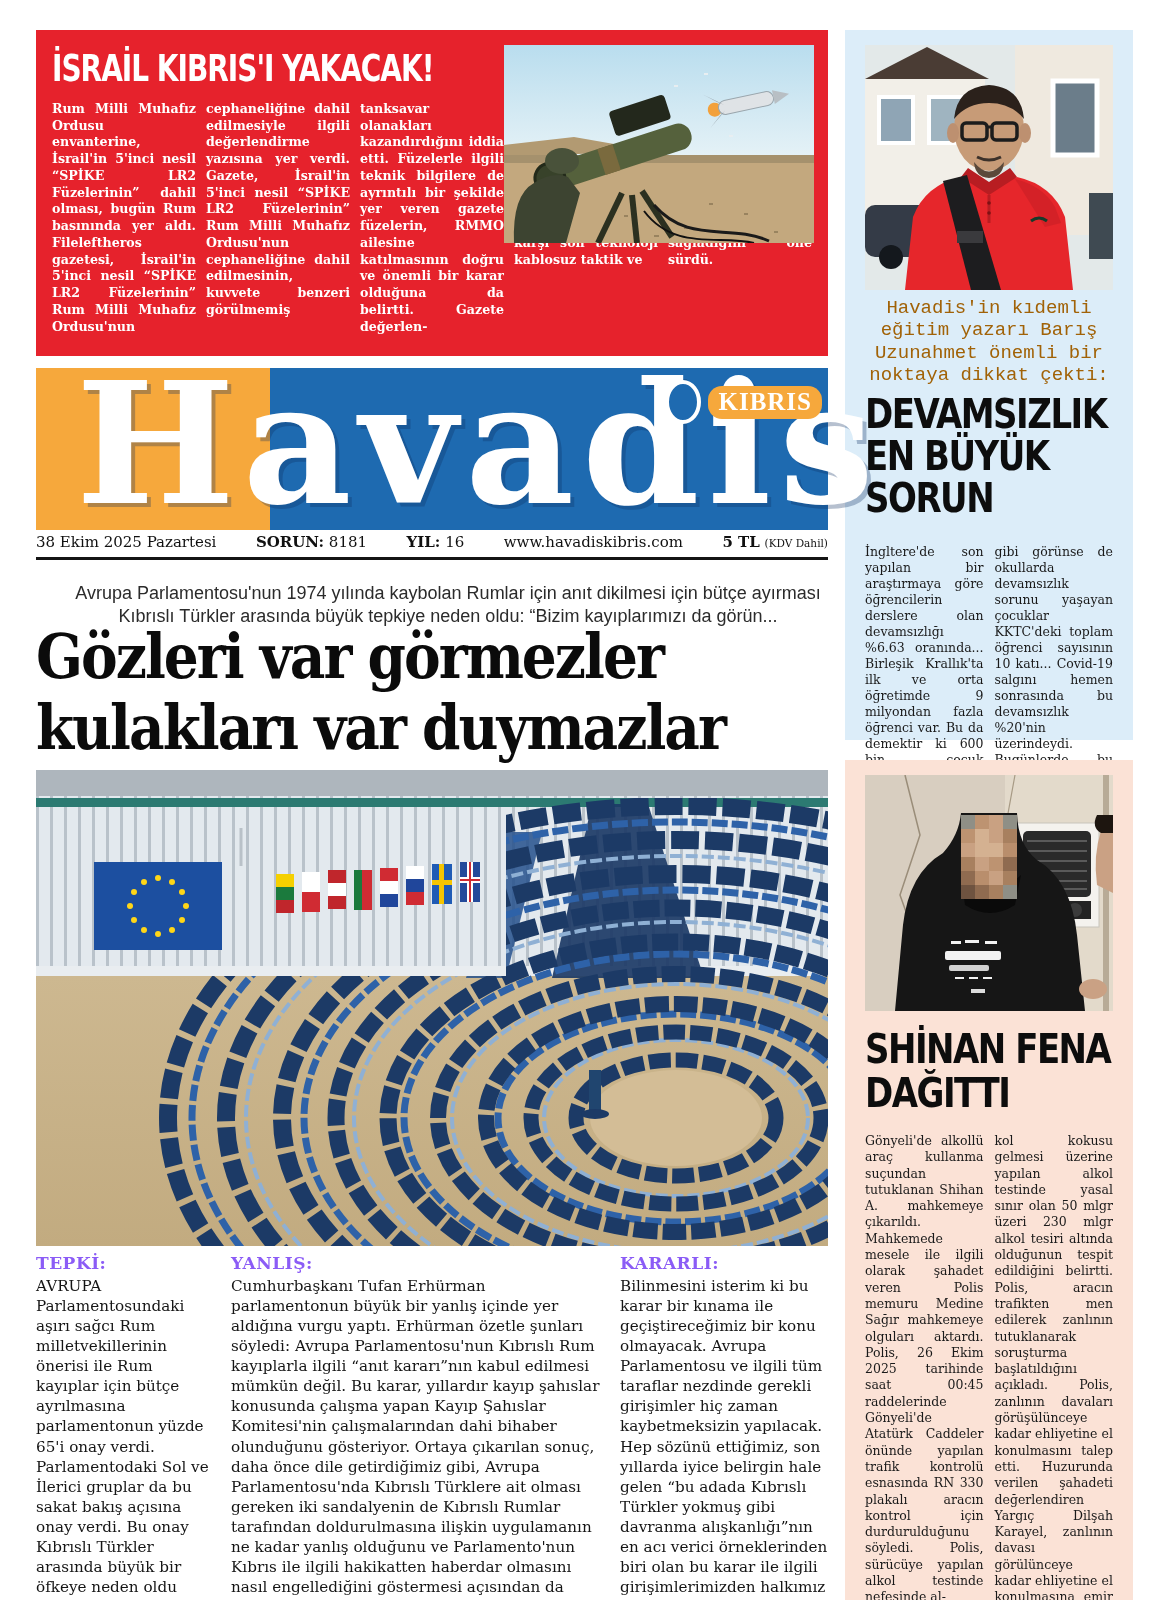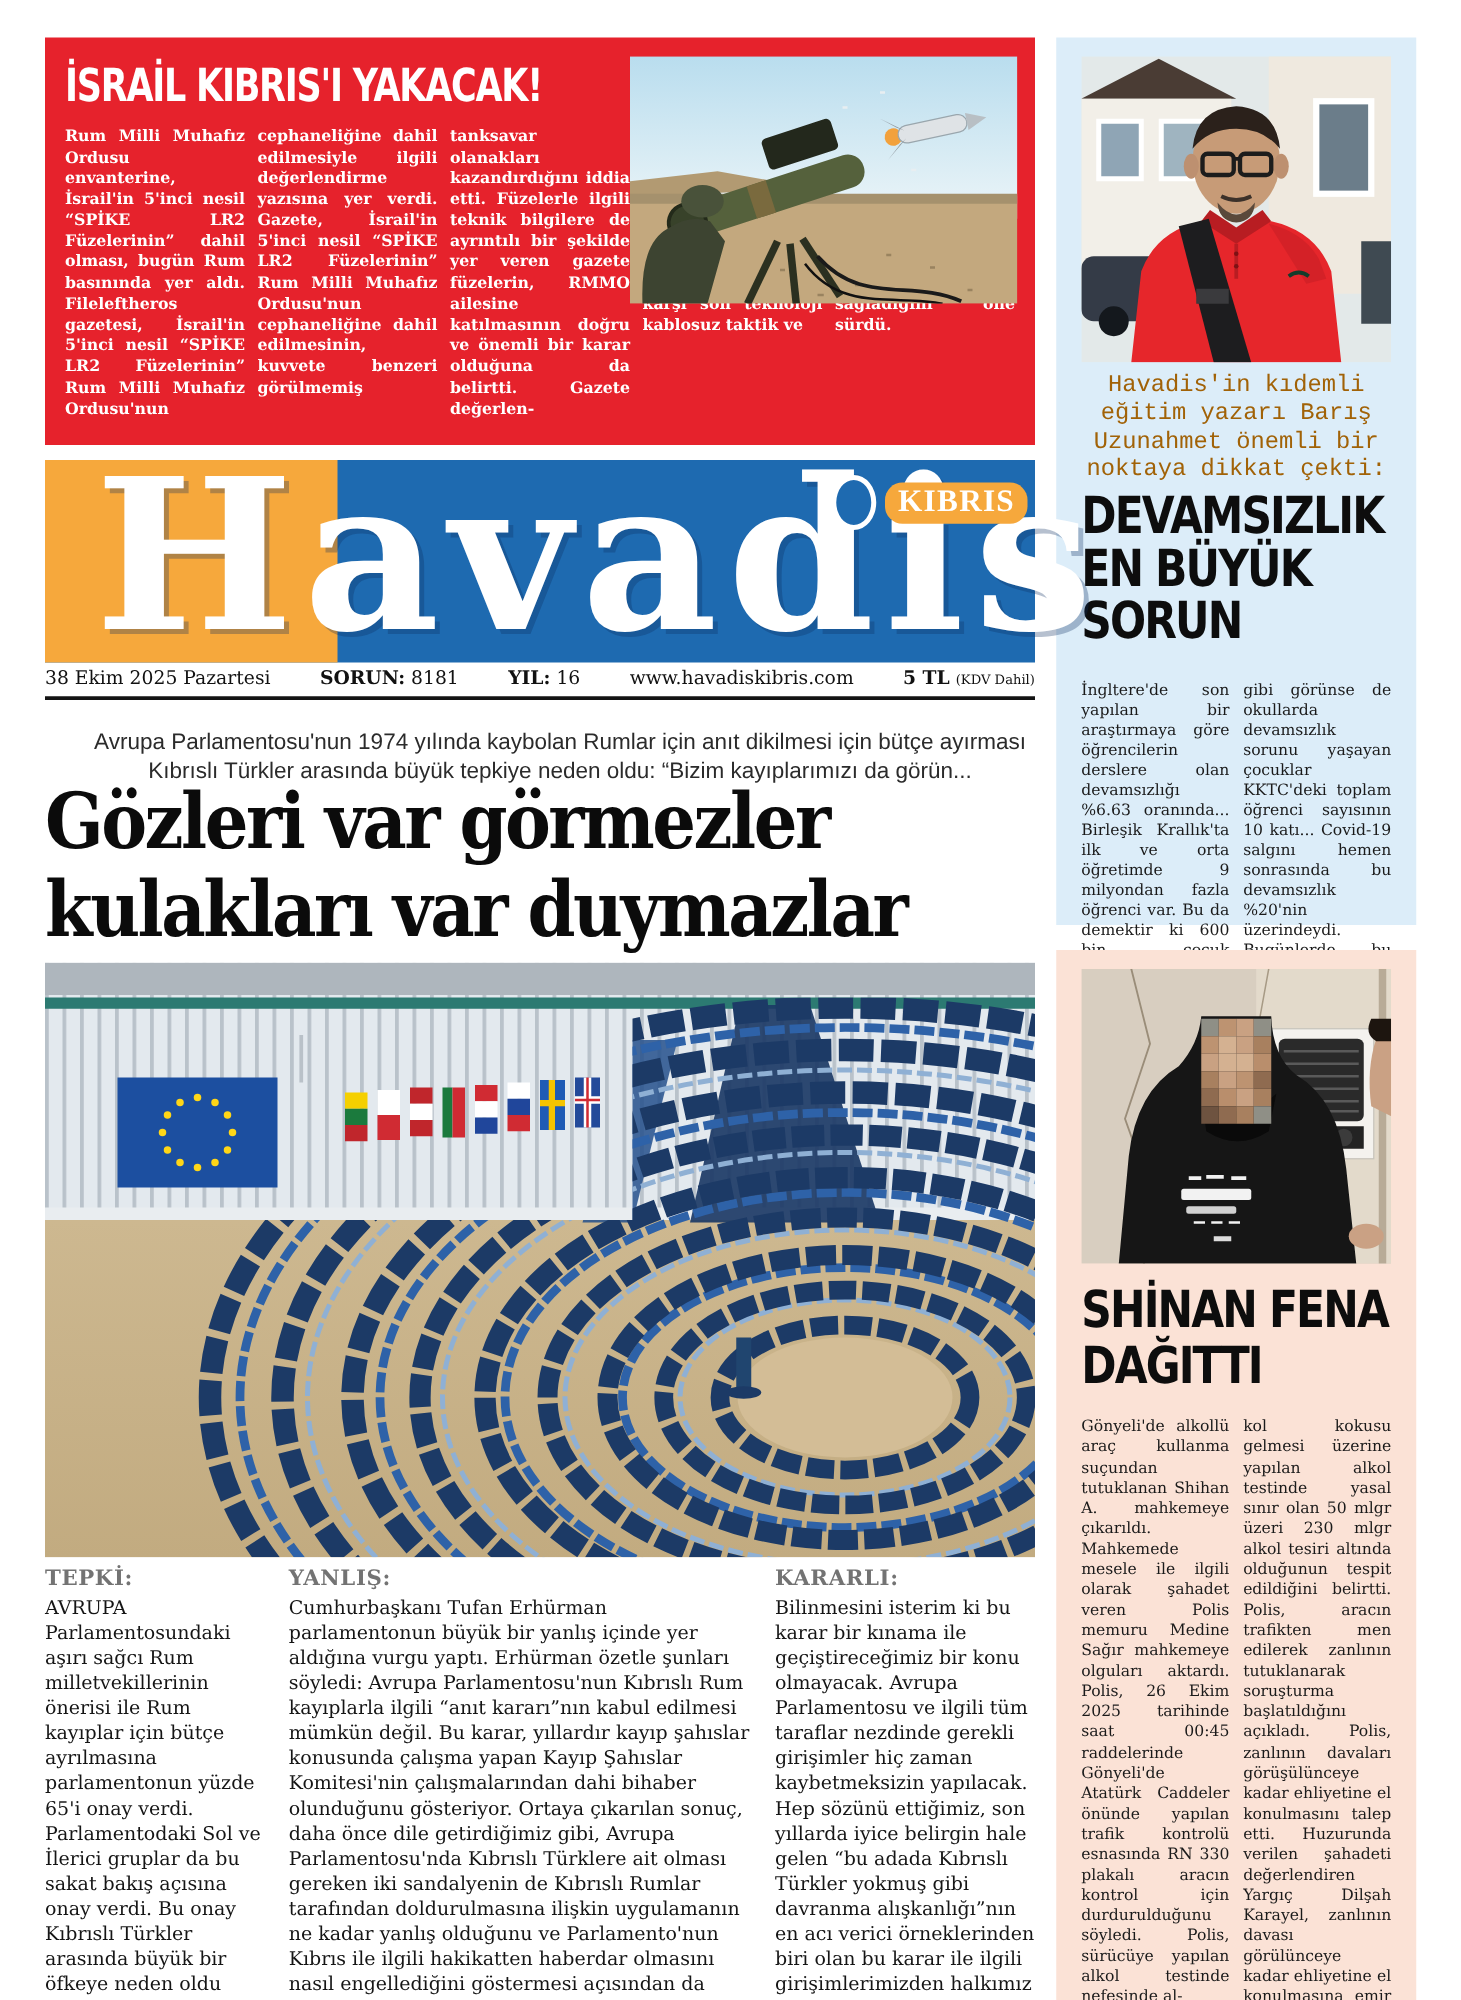--- a/index.html
+++ b/index.html
@@ -54,21 +54,21 @@
   .intro{position:absolute;left:36px;top:566px;width:792px;margin:16px;
          font-family:"Liberation Sans",sans-serif;font-size:18px;line-height:1.3;
          text-align:center;color:#2b2b2b;}
   .lead-headline{position:absolute;left:36px;top:621px;width:792px;margin:0;
                  font-family:"DejaVu Serif",serif;font-weight:bold;font-size:55px;
                  line-height:63px;letter-spacing:-2px;color:#0b0b0b;white-space:nowrap;
                  transform:scaleY(1.12);transform-origin:left top;}
   .parliament{position:absolute;left:36px;top:770px;width:792px;height:476px;overflow:hidden;}
   .lead-cols{position:absolute;left:36px;top:1253px;width:792px;display:flex;gap:17px;}
   .lead-col{margin:0;}
-  .lead-col .label{display:block;font-weight:bold;color:#737373;font-size:17px;
+  .lead-col .label{display:block;font-weight:bold;color:#8b5cf6;font-size:17px;
                    letter-spacing:.5px;margin-bottom:3px;}
   .lead-col .txt{font-size:15.2px;line-height:1.32;text-align:justify;color:#151515;}
   .lc-1{width:178px;} .lc-2{width:372px;} .lc-3{width:208px;}
 
   
   .sb-bottom{position:absolute;left:845px;top:760px;width:288px;height:840px;background:#fbe2d6;
              box-sizing:border-box;padding:15px 20px;}
   .sb2-photo{width:248px;height:236px;overflow:hidden;}
   .sb2-headline{margin:16px 0 12px;font-family:"DejaVu Sans",sans-serif;font-weight:bold;
                 font-size:34px;line-height:37px;letter-spacing:-1.5px;color:#0d0d0d;

